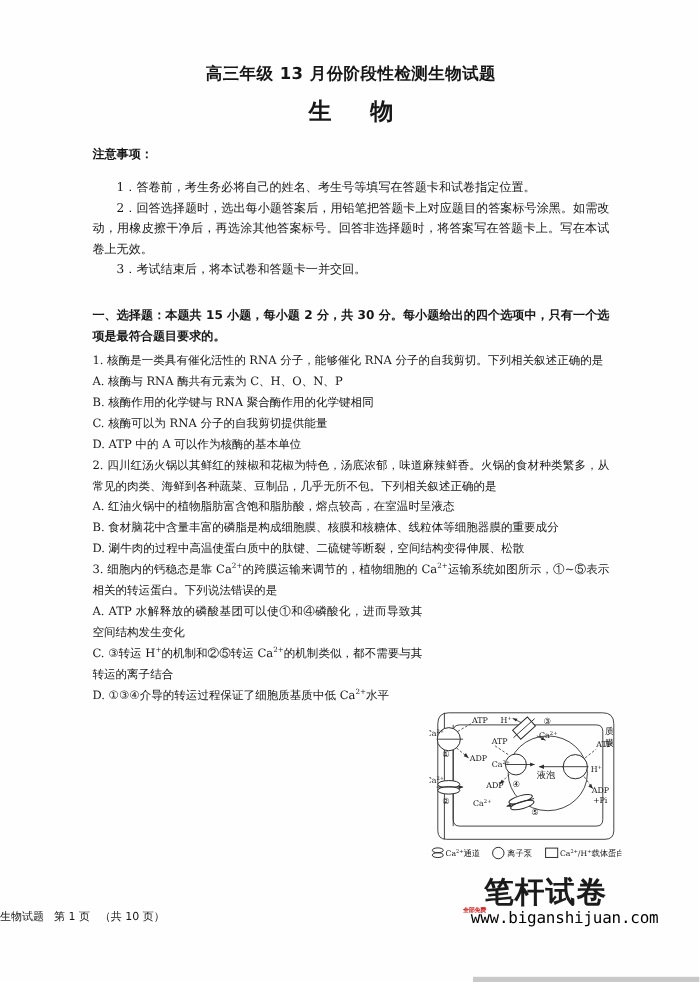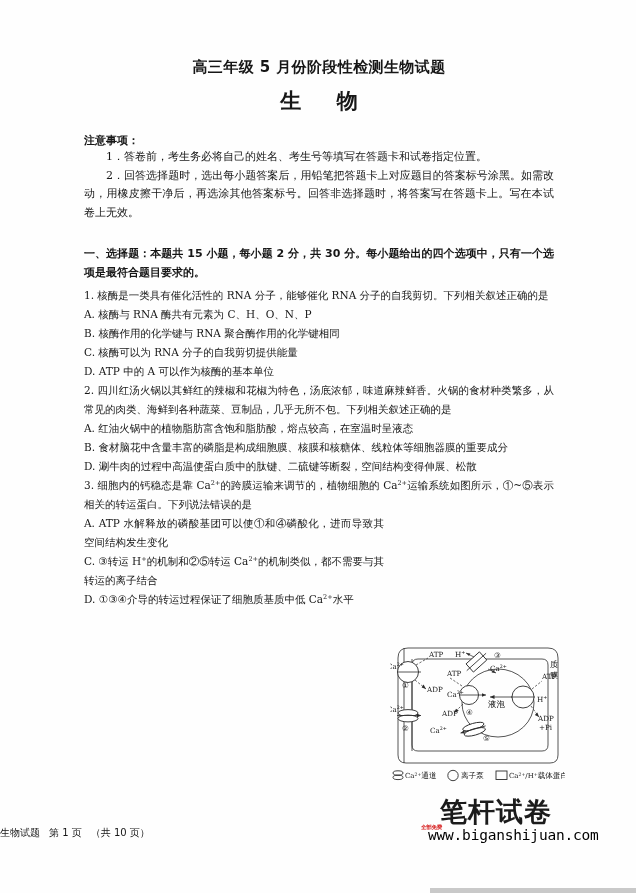--- a/index.html
+++ b/index.html
@@ -50,21 +50,21 @@
     font-weight: bold;
     letter-spacing: 14px;
     margin: 0 0 18px 0;
     padding-left: 14px;
     font-family: "DejaVu Sans", "Liberation Sans", sans-serif;
   }
   
   .notes-title {
     font-size: 11px;
     font-weight: bold;
-    margin: 0 0 0 0;
+    margin: 0 0 14px 0;
     font-family: "DejaVu Sans", "Liberation Sans", sans-serif;
   }
   .note-line {
     font-size: 11px;
     line-height: 18.5px;
     margin: 0;
     text-align: justify;
   }
   .note-line.indent { text-indent: 22px; }
   
@@ -158,27 +158,28 @@
   }
 </style>
 </head>
 <body>
 
 <div class="page">
 
   <div class="content">
 
 
-    <h1 class="doc-title">高三年级 5 月份阶段性检测生物试题</h1>
+    <h1 class="doc-title">高三年级 13 月份阶段性检测生物试题</h1>
 
     <h2 class="subject-title">生 物</h2>
 
     <p class="notes-title">注意事项：</p>
     <p class="note-line indent">1．答卷前，考生务必将自己的姓名、考生号等填写在答题卡和试卷指定位置。</p>
     <p class="note-line indent">2．回答选择题时，选出每小题答案后，用铅笔把答题卡上对应题目的答案标号涂黑。如需改动，用橡皮擦干净后，再选涂其他答案标号。回答非选择题时，将答案写在答题卡上。写在本试卷上无效。</p>
+    <p class="note-line indent">3．考试结束后，将本试卷和答题卡一并交回。</p>
 
     <p class="section-head">一、选择题：本题共 15 小题，每小题 2 分，共 30 分。每小题给出的四个选项中，只有一个选项是最符合题目要求的。</p>
 
     <p class="q">1. 核酶是一类具有催化活性的 RNA 分子，能够催化 RNA 分子的自我剪切。下列相关叙述正确的是</p>
     <p class="opt">A. 核酶与 RNA 酶共有元素为 C、H、O、N、P</p>
     <p class="opt">B. 核酶作用的化学键与 RNA 聚合酶作用的化学键相同</p>
     <p class="opt">C. 核酶可以为 RNA 分子的自我剪切提供能量</p>
     <p class="opt">D. ATP 中的 A 可以作为核酶的基本单位</p>
 
     <p class="q">2. 四川红汤火锅以其鲜红的辣椒和花椒为特色，汤底浓郁，味道麻辣鲜香。火锅的食材种类繁多，从常见的肉类、海鲜到各种蔬菜、豆制品，几乎无所不包。下列相关叙述正确的是</p>

